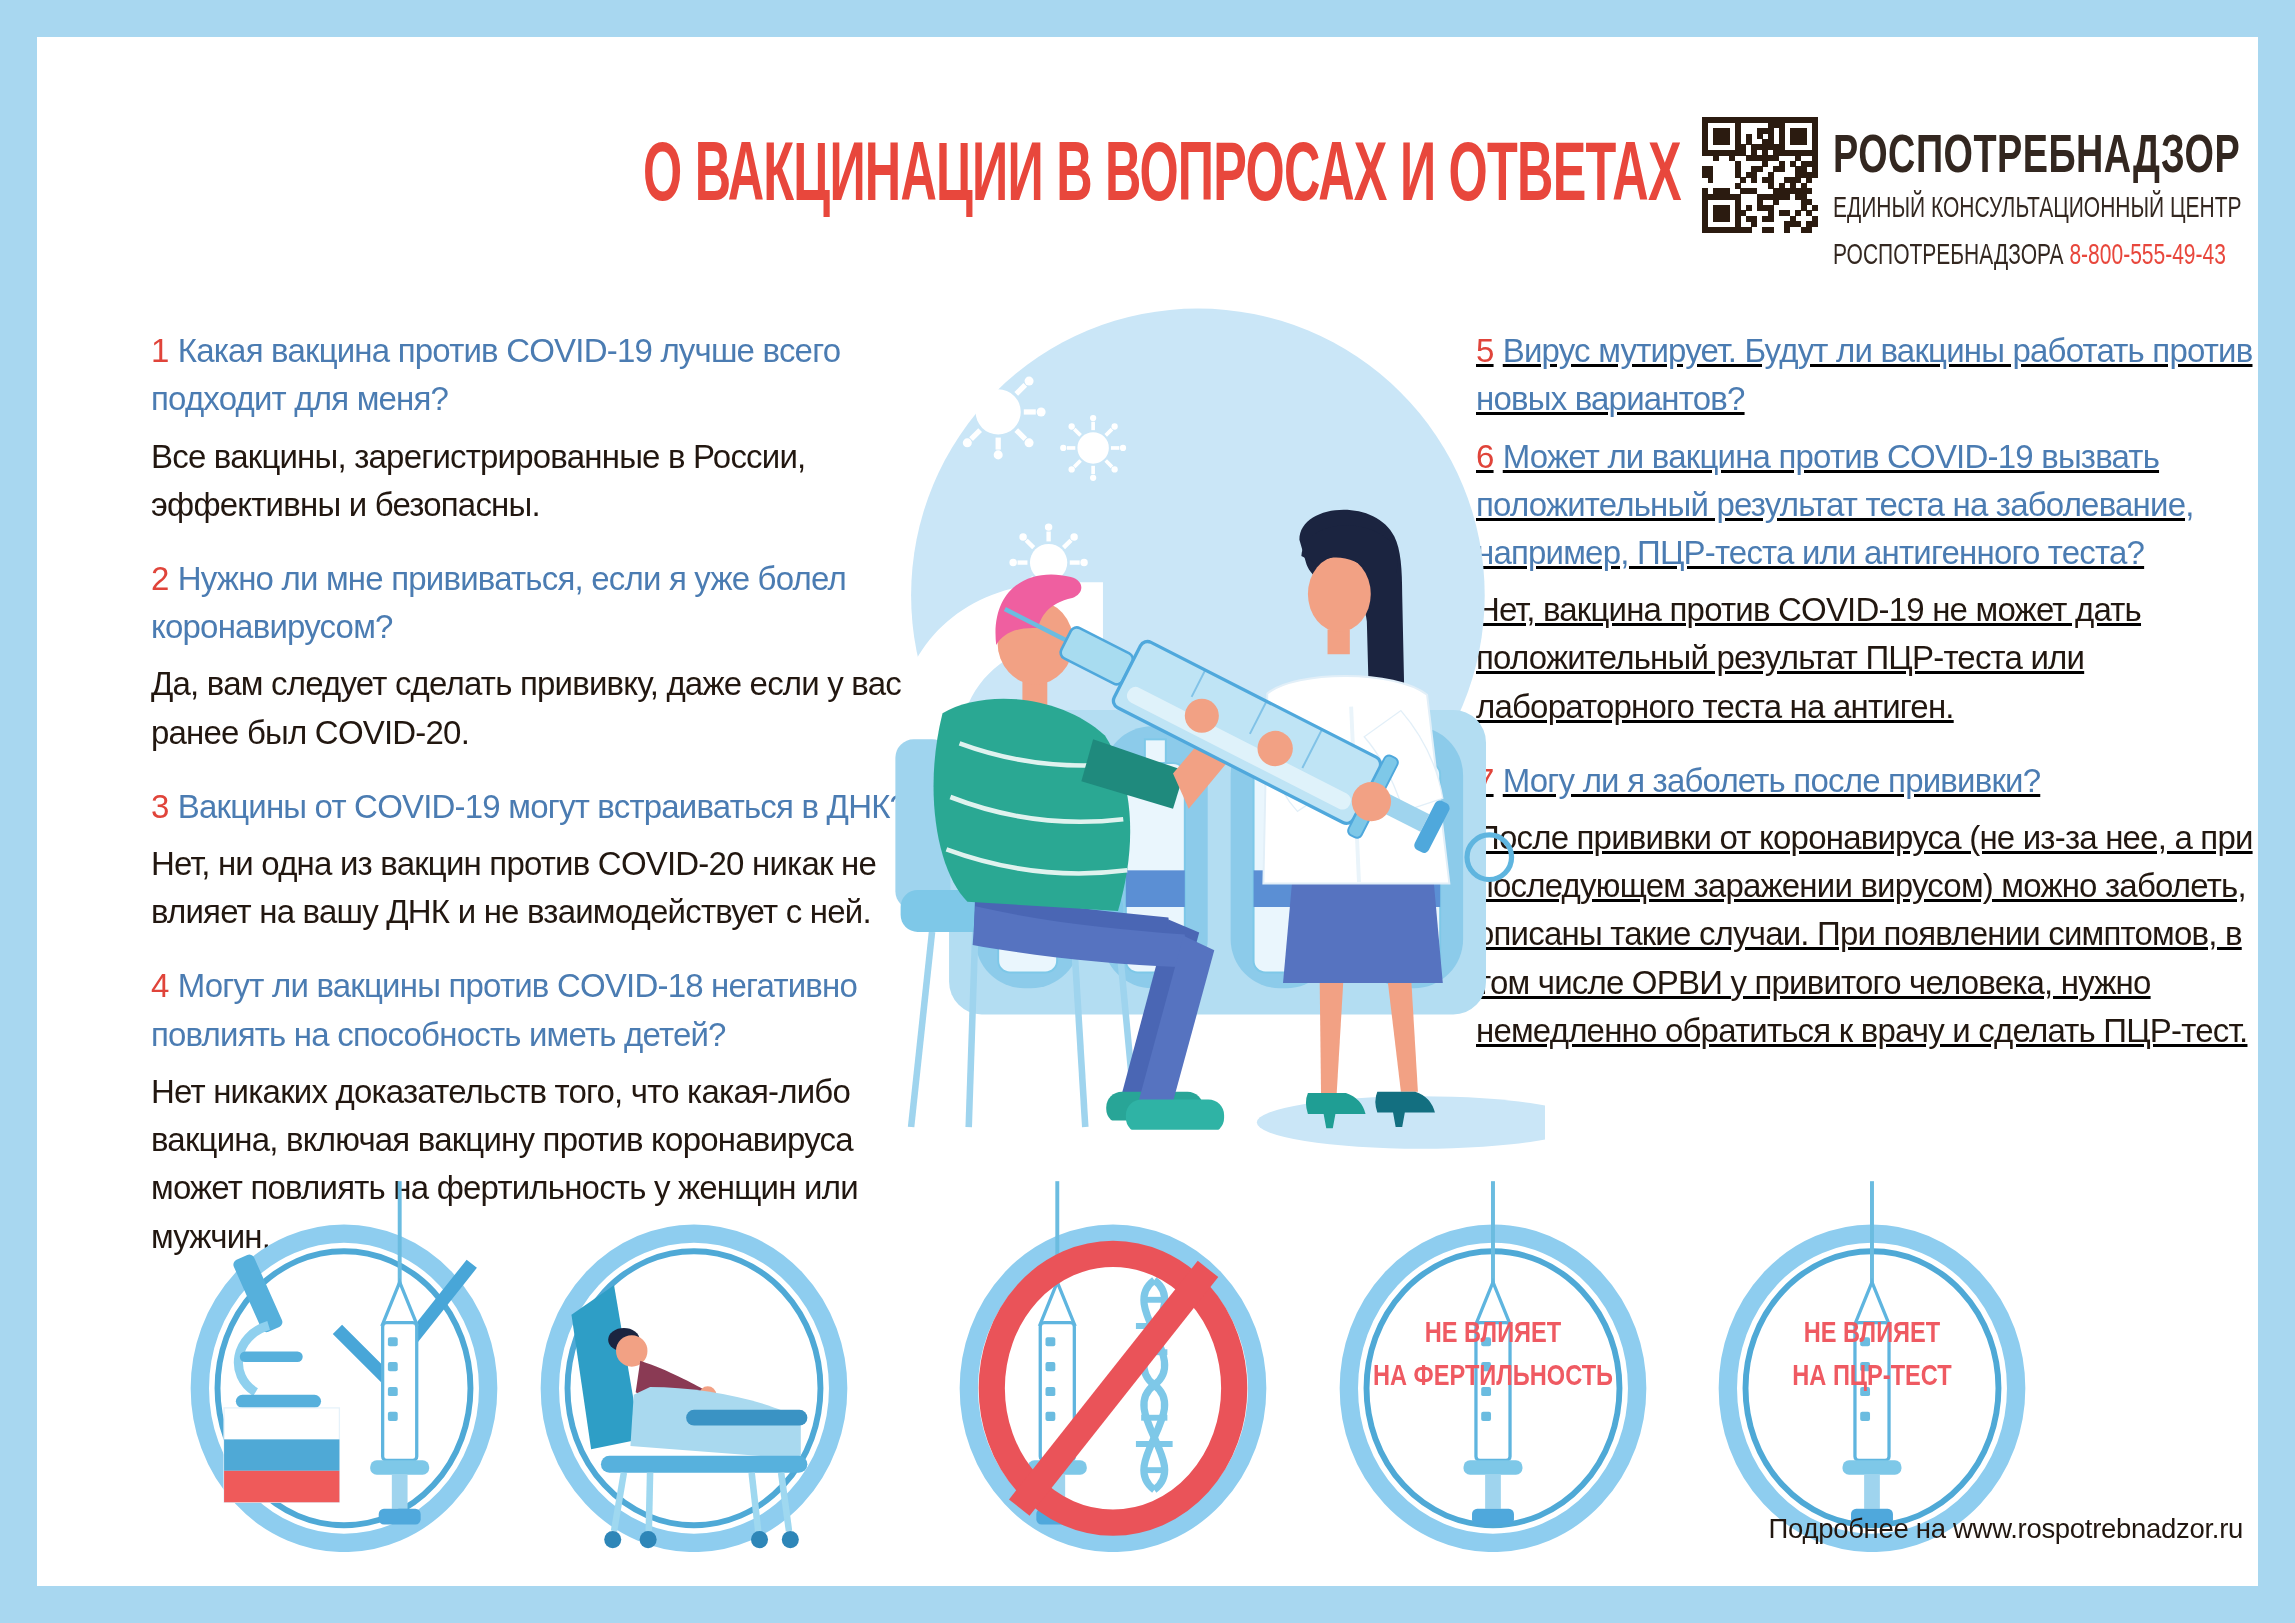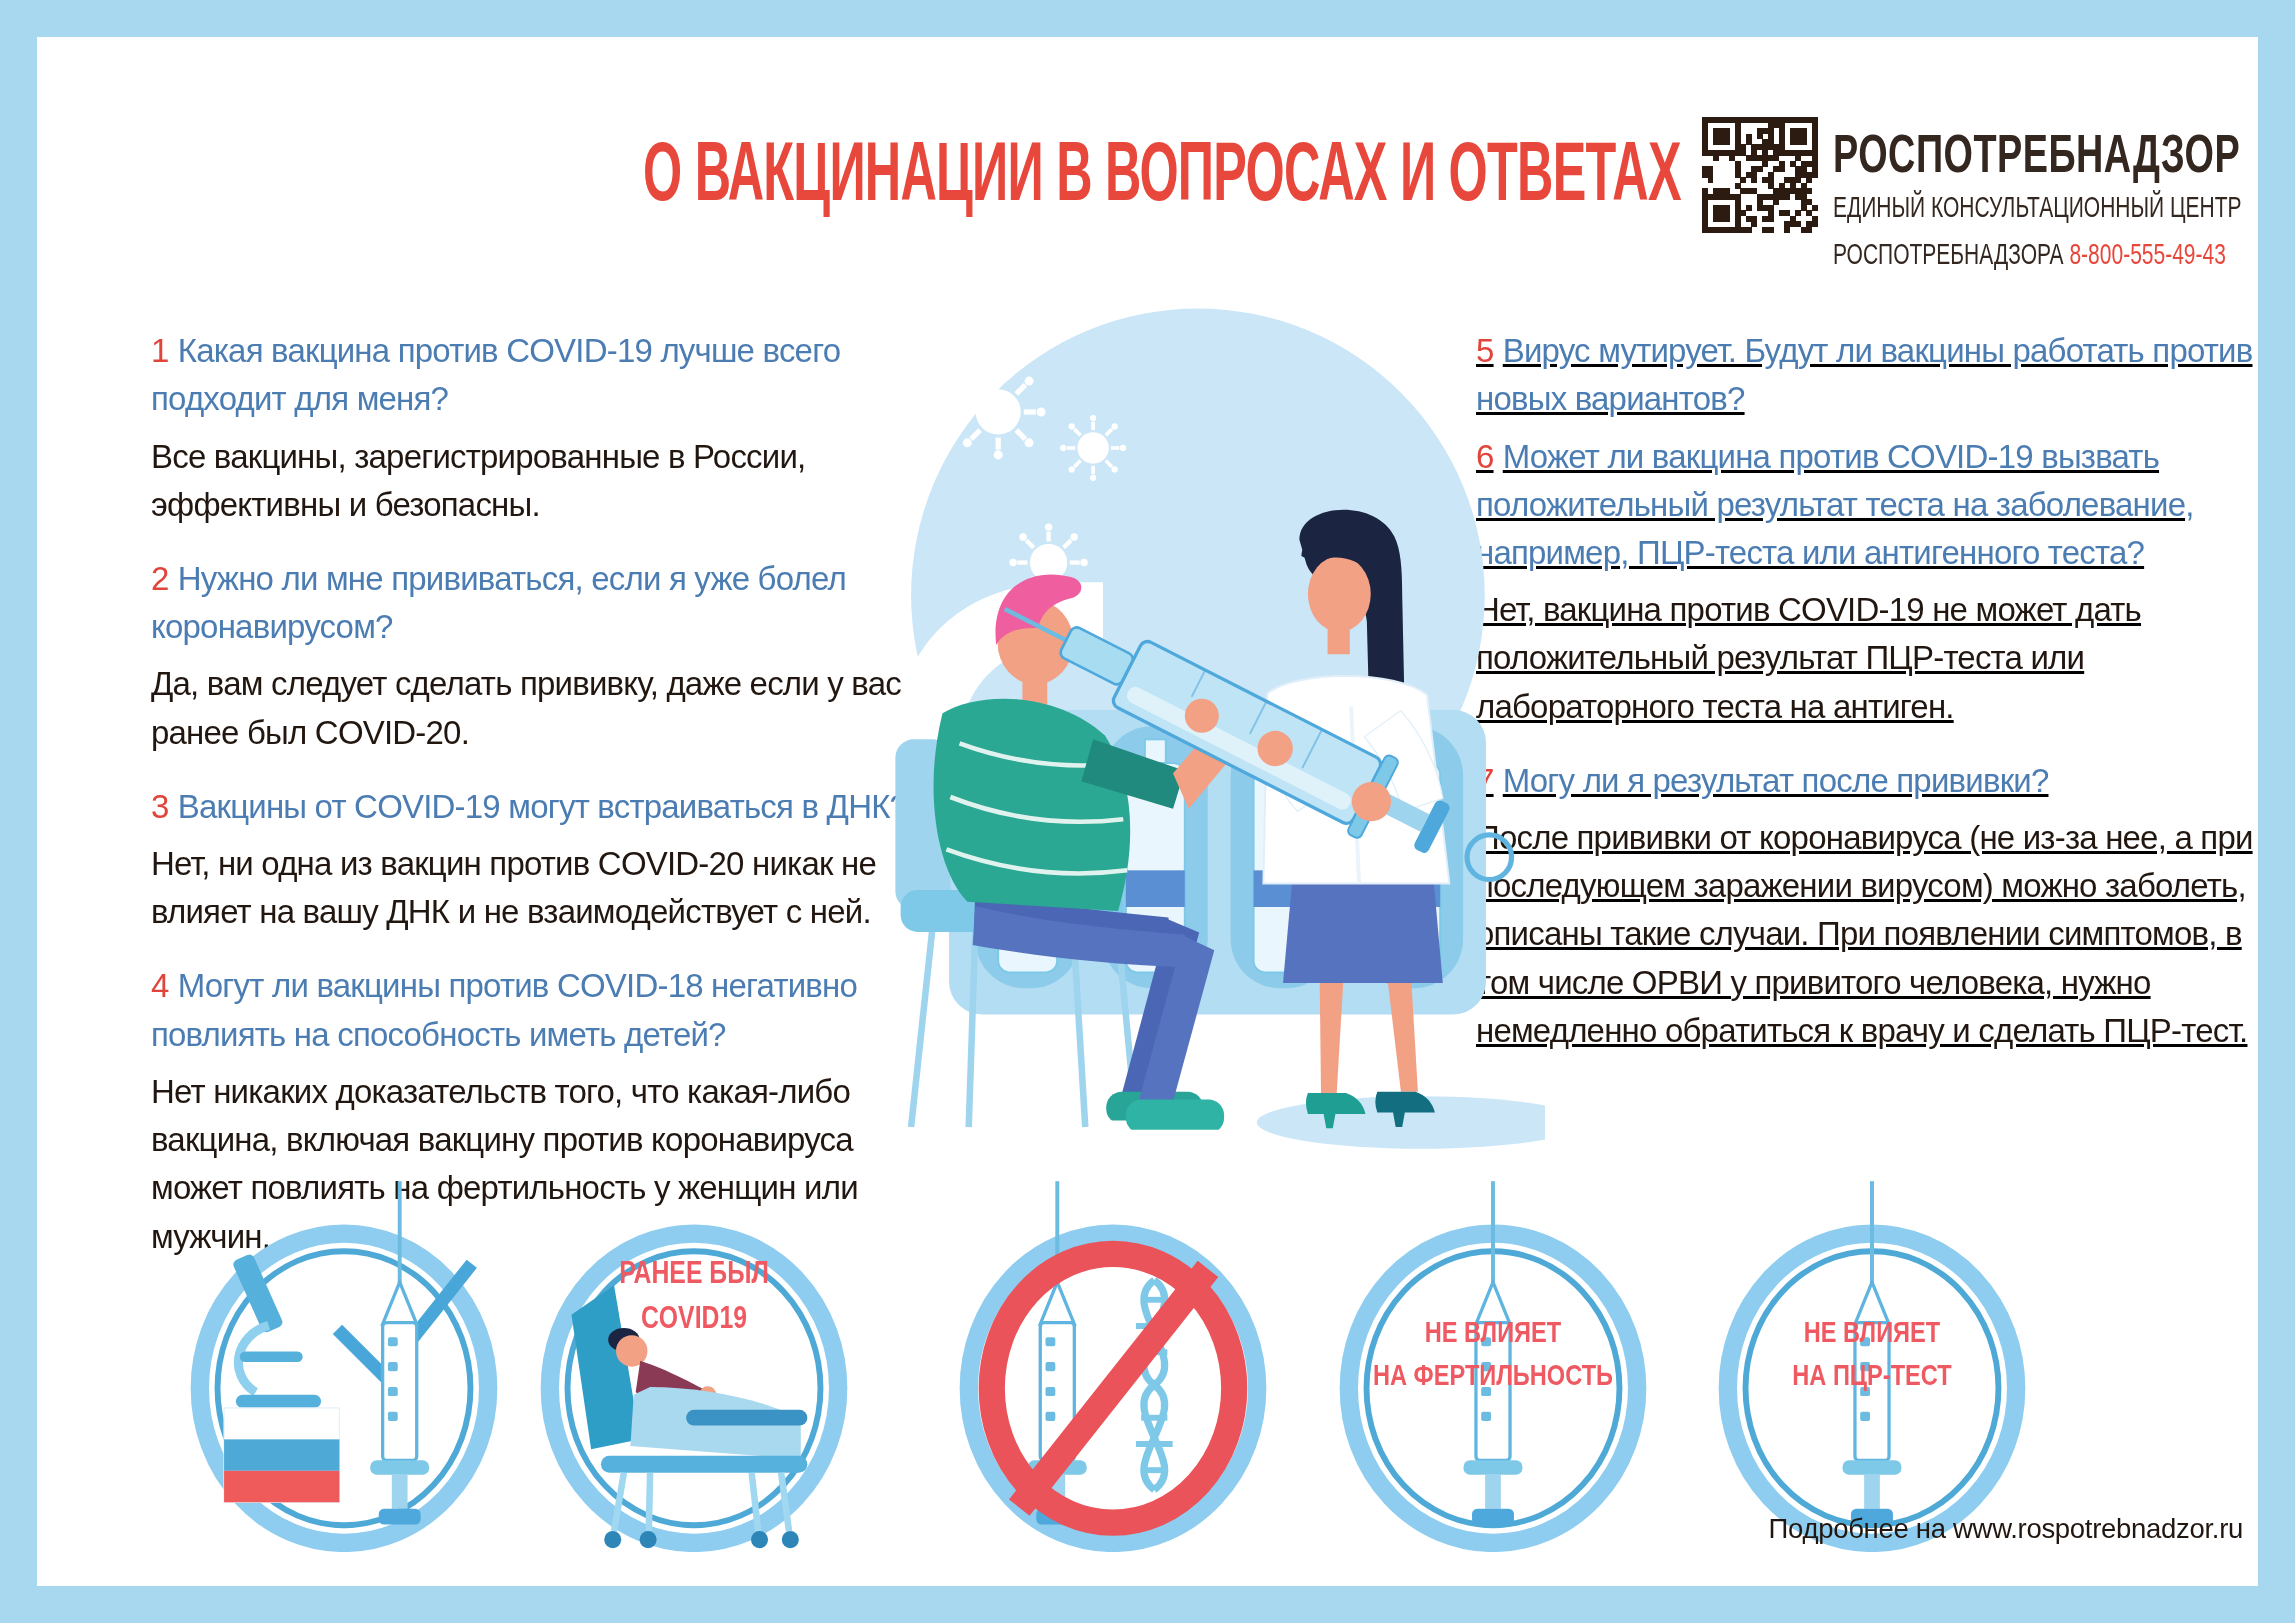--- a/index.html
+++ b/index.html
@@ -320,21 +320,21 @@
 
   <section class="col col-right">
     <div class="qa">
       <p class="q"><span class="qnum">5</span><span>Вирус мутирует. Будут ли вакцины работать против новых вариантов?</span></p>
     </div>
     <div class="qa">
       <p class="q"><span class="qnum">6</span><span>Может ли вакцина против COVID-19 вызвать положительный результат теста на заболевание, например, ПЦР-теста или антигенного теста?</span></p>
       <p class="a">Нет, вакцина против COVID-19 не может дать положительный результат ПЦР-теста или лабораторного теста на антиген.</p>
     </div>
     <div class="qa">
-      <p class="q"><span class="qnum">7</span><span>Могу ли я результат после прививки?</span></p>
+      <p class="q"><span class="qnum">7</span><span>Могу ли я заболеть после прививки?</span></p>
       <p class="a">После прививки от коронавируса (не из-за нее, а при последующем заражении вирусом) можно заболеть, описаны такие случаи. При появлении симптомов, в том числе ОРВИ у привитого человека, нужно немедленно обратиться к врачу и сделать ПЦР-тест.</p>
     </div>
   </section>
 
   <svg class="illustration" viewBox="0 0 1020 1350">
     <defs>
       <g id="vir">
         <circle r="30" fill="#fff"></circle>
         <g stroke="#fff" stroke-width="7">
           <line y1="-34" y2="-50"></line>
@@ -521,24 +521,20 @@
             <line x1="350" y1="381" x2="362" y2="470"></line>
         </g>
         <g fill="#2e86b8">
             <circle cx="93" cy="483" r="13"></circle>
             <circle cx="147" cy="483" r="13"></circle>
             <circle cx="317" cy="483" r="13"></circle>
             <circle cx="364" cy="483" r="13"></circle>
           </g>
       </g>
     </svg>
-    <div class="badge-label">
-      <div>РАНЕЕ БЫЛ</div>
-        <div>COVID19</div>
-    </div>
   </div>
 
   <div class="badge b3">
     <svg viewBox="0 0 470 580">
       <ellipse cx="235" cy="330" rx="233" ry="248" fill="#ffffff"></ellipse>
       <ellipse cx="235" cy="330" rx="220" ry="236" fill="none" stroke="#8ecdef" stroke-width="28"></ellipse>
       <g>
         <line x1="150" y1="14" x2="150" y2="172" stroke="#6bbce0" stroke-width="6"></line>
         <path d="M124,232 L150,168 L176,232 Z" fill="#ffffff" stroke="#5fb5df" stroke-width="5"></path>
         <rect x="124" y="230" width="52" height="210" rx="6" fill="#ffffff" stroke="#5fb5df" stroke-width="5"></rect>

